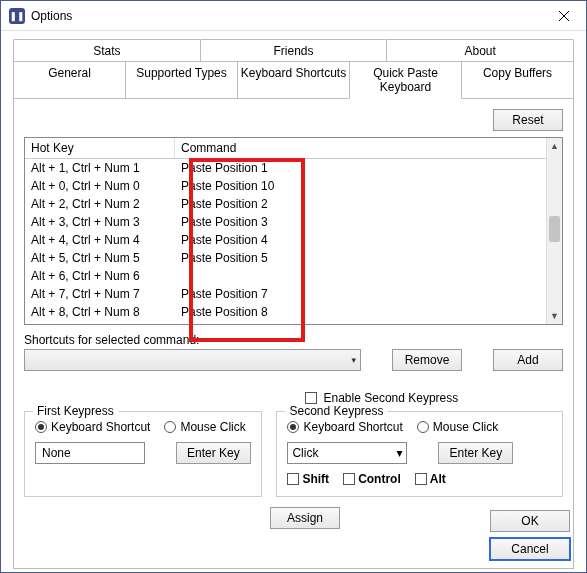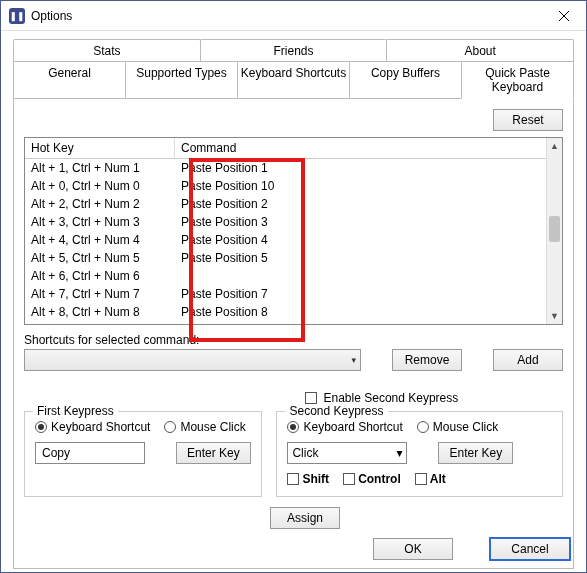--- a/index.html
+++ b/index.html
@@ -45,21 +45,21 @@
   .fieldset .legend { position: absolute; top: -8px; left: 8px; background: #fff; padding: 0 4px; font-size: 12px; }
   .radio-row { display: flex; gap: 14px; align-items: center; margin-bottom: 8px; }
   .radio { width: 12px; height: 12px; border: 1px solid #555; border-radius: 50%; display: inline-flex; align-items: center; justify-content: center; margin-right: 4px; }
   .radio.checked::after { content: ""; width: 6px; height: 6px; background: #333; border-radius: 50%; }
   .inline-row { display: flex; gap: 8px; align-items: center; }
   .text-input { height: 22px; border: 1px solid #888; padding: 0 6px; display: flex; align-items: center; background: #fff; }
   .check { width: 12px; height: 12px; border: 1px solid #555; display: inline-block; margin-right: 3px; vertical-align: middle; }
   .second-checks { display: flex; gap: 14px; margin-top: 8px; font-weight: bold; }
   .select-small { width: 120px; height: 22px; border: 1px solid #888; background: #fff; display: flex; align-items: center; padding: 0 4px; justify-content: space-between; cursor: pointer; }
   .assign-row { display: flex; justify-content: center; margin-top: 10px; }
-  .footer { position: absolute; bottom: 12px; right: 16px; display: flex; gap: 14px; }
+  .footer { position: absolute; bottom: 12px; right: 16px; display: flex; gap: 6px; flex-direction: column; }
   .second-col { flex: 1; }
   label { display: inline-flex; align-items: center; cursor: pointer; }
 </style>
 </head>
 <body>
 
 <div class="window">
   <div class="titlebar">
     <div class="titlebar-icon">❚❚</div>
     <div class="titlebar-text">Options</div>
@@ -74,22 +74,22 @@
   <div class="body">
     <div class="tab-row row1">
       <div class="tab">Stats</div>
       <div class="tab">Friends</div>
       <div class="tab">About</div>
     </div>
     <div class="tab-row row2">
       <div class="tab">General</div>
       <div class="tab">Supported Types</div>
       <div class="tab">Keyboard Shortcuts</div>
+      <div class="tab active">Quick Paste Keyboard</div>
       <div class="tab">Copy Buffers</div>
-      <div class="tab active">Quick Paste Keyboard</div>
     </div>
 
     <div class="tab-panel">
       <div class="reset-row">
         <button class="btn">Reset</button>
       </div>
 
       <div class="list-wrap" style="position:relative;">
         <div class="list-body">
           <div class="list-headers">
@@ -173,21 +173,21 @@
                 <span class="radio checked"></span>
                 <span>Keyboard Shortcut</span>
               </label>
             <label>
                 <span class="radio"></span>
                 <span>Mouse Click</span>
               </label>
           </div>
           <div class="inline-row">
             <div class="text-input" style="width:110px">
-                <span>Copy</span>
+                <span>None</span>
               </div>
             <button class="btn">Enter Key</button>
           </div>
         </div>
 
         <div class="fieldset" style="flex:1.1">
           <div class="legend">Second Keypress</div>
           <div class="radio-row">
             <label>
                 <span class="radio checked"></span>

